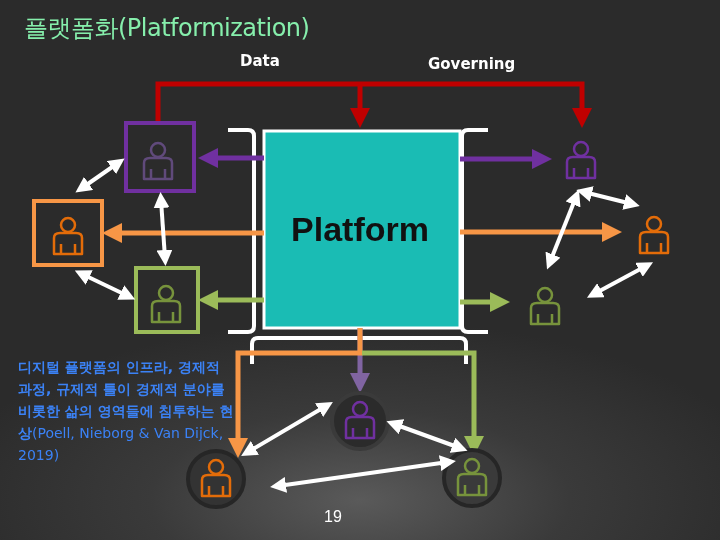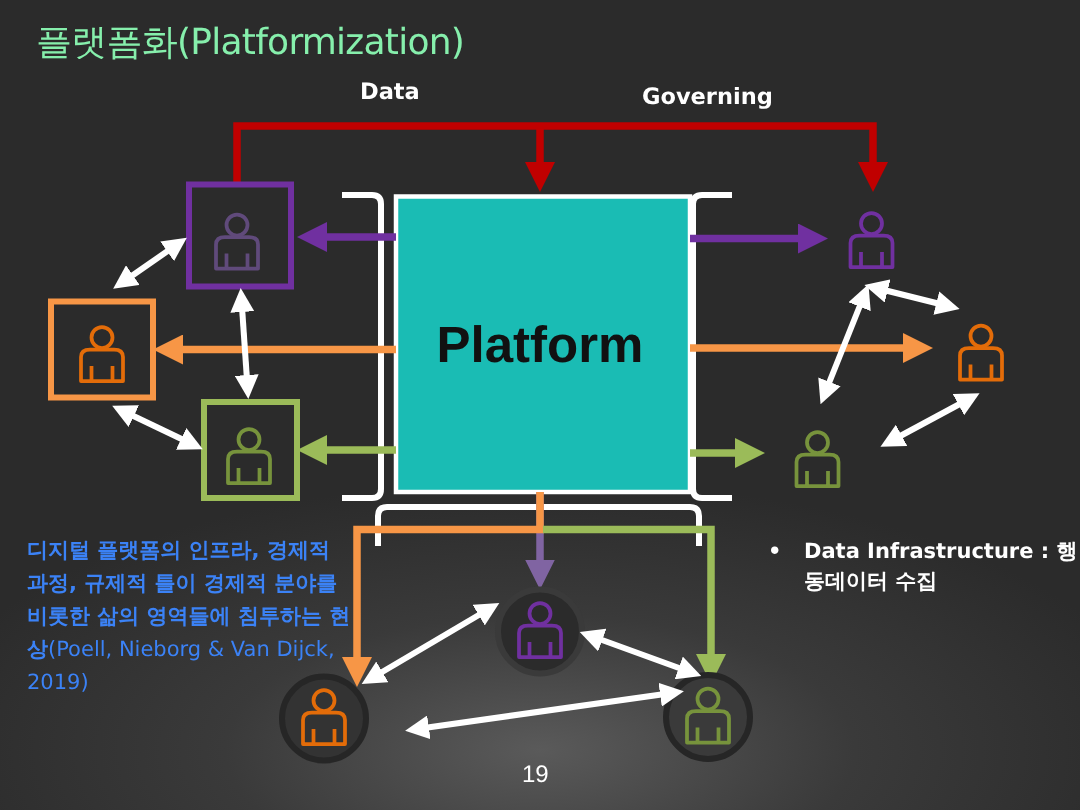--- a/index.html
+++ b/index.html
@@ -32,21 +32,21 @@
   .bullets {
     position: absolute; left: 510px; top: 358px; width: 210px;
     color: #ffffff; font-size: 14px; line-height: 20px; font-weight: bold;
     list-style: none; margin: 0; padding: 0;
   }
   .bullets li { position: relative; padding-left: 26px; }
   .bullets li::before {
     content: "•"; position: absolute; left: 2px; top: 0;
   }
   .page-num {
-    position: absolute; left: 348px; top: 508px; color: #ffffff; font-size: 16px;
+    position: absolute; left: 324px; top: 508px; color: #ffffff; font-size: 16px;
     font-family: "Liberation Sans", sans-serif;
   }
 </style>
 </head>
 <body>
 
 <div class="slide"></div>
 
 <div class="title">플랫폼화(Platformization)</div>
 <div class="label-bold" style="left:240px; top:52px;">Data</div>
@@ -152,16 +152,15 @@
     <line x1="394" y1="424" x2="460" y2="448" marker-start="url(#ah-white-s)" marker-end="url(#ah-white)"></line>
     <line x1="448" y1="462" x2="278" y2="486" marker-start="url(#ah-white-s)" marker-end="url(#ah-white)"></line>
   </g>
 </svg>
 
 <div class="left-text">
   <span>디지털 플랫폼의 인프라, 경제적 과정, 규제적 틀이 경제적 분야를 비롯한 삶의 영역들에 침투하는 현상</span><span class="normal">(Poell, Nieborg &amp; Van Dijck, 2019)</span>
 </div>
 
 <ul class="bullets">
-  <li>Data Infrastructure : 행동데이터 수집</li>
 </ul>
 
 <div class="page-num">19</div>
 
 </body></html>

